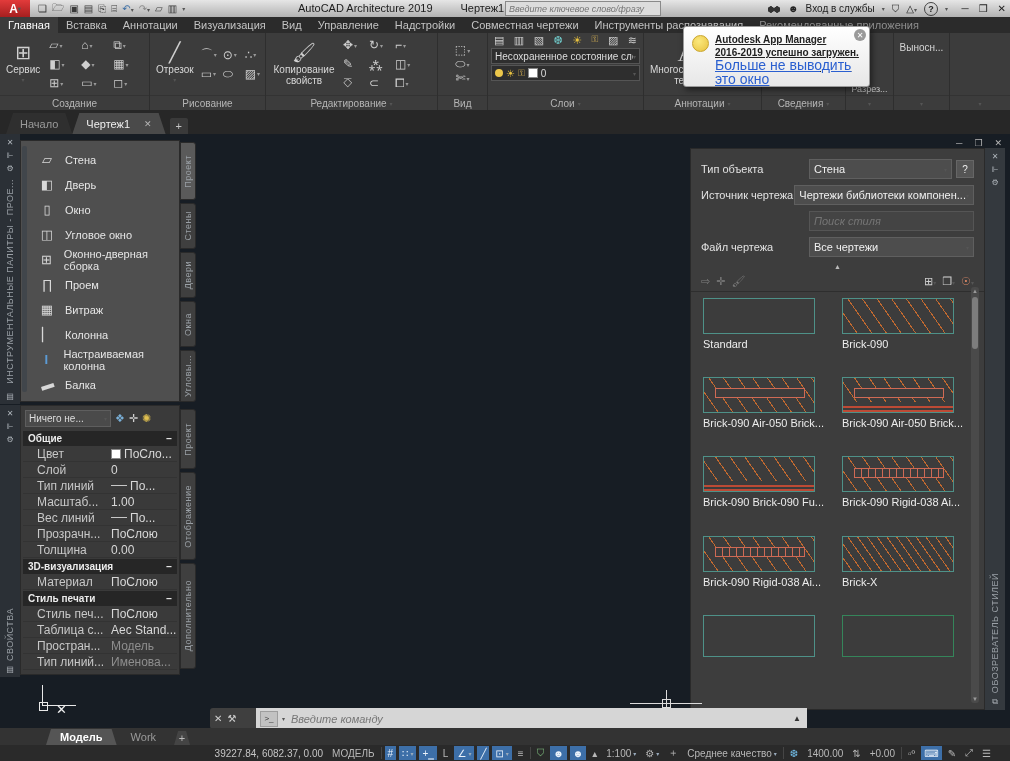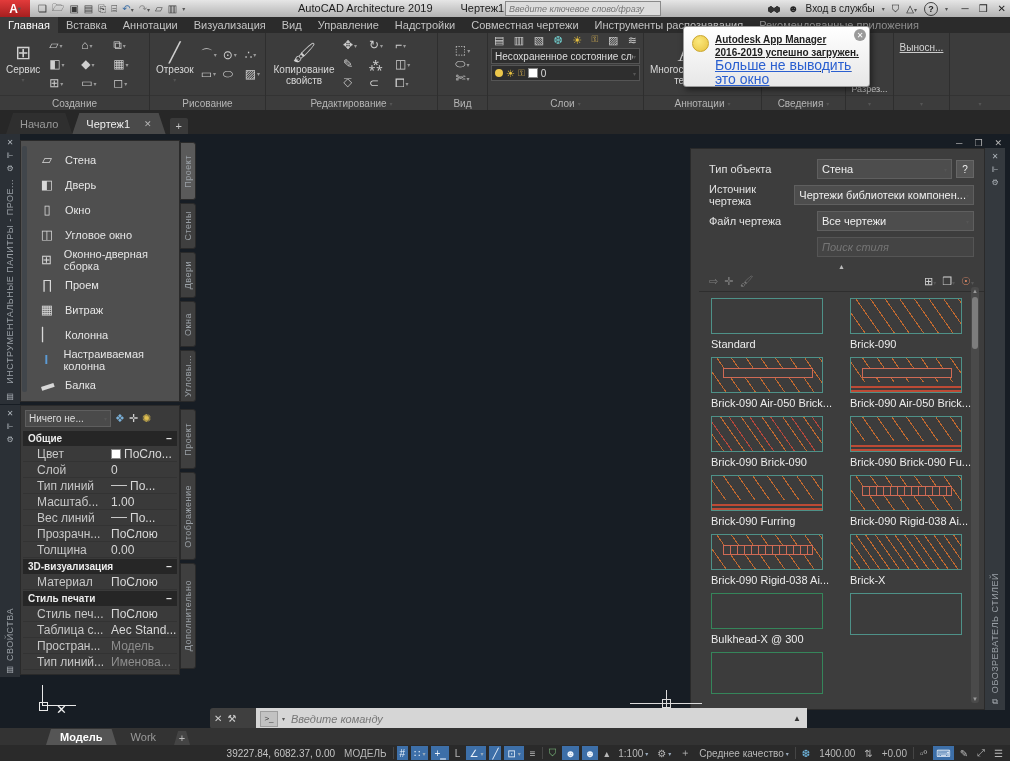--- a/index.html
+++ b/index.html
@@ -98,21 +98,21 @@
   .selic{font-size:11px;color:#cfcfcf;}
   .psec{background:#262626;color:#ececec;font-weight:bold;font-size:10px;height:15px;
     display:flex;align-items:center;justify-content:space-between;padding:0 5px;margin-top:1px;}
   .prow{display:flex;height:15px;align-items:center;font-size:12px;border-bottom:1px solid #333;}
   .prow .k{width:74px;padding-left:14px;color:#c8c8c8;overflow:hidden;white-space:nowrap;}
   .prow .v{flex:1;color:#d8d8d8;display:flex;align-items:center;gap:3px;overflow:hidden;white-space:nowrap;}
   .prow .v.muted{color:#8e8e8e;}
   .dash{display:inline-block;width:16px;border-top:1px solid #c8c8c8;}
   
   .sbrowser{position:absolute;left:690px;top:14px;width:295px;height:562px;background:#3d3d3d;
-    border:1px solid #2a2a2a;box-sizing:border-box;padding:10px 10px 0 18px;}
+    border:1px solid #2a2a2a;box-sizing:border-box;padding:10px 10px 0 10px;}
   .sb-row{display:flex;align-items:center;height:20px;margin-bottom:6px;}
   .sb-row .lbl{width:108px;font-size:11px;color:#e2e2e2;}
   .sb-dd{flex:1;height:18px;background:#4d4d4d;border:1px solid #5f5f5f;color:#f0f0f0;
     font-size:11px;display:flex;align-items:center;justify-content:space-between;padding:0 4px;}
   .sb-help{width:16px;height:16px;background:#555;color:#eee;font-size:10px;margin-left:4px;
     display:flex;align-items:center;justify-content:center;border:1px solid #666;}
   .sb-search{flex:1;height:18px;background:#444;border:1px solid #555;color:#9a9a9a;
     font-style:italic;font-size:11px;padding:0 4px;font-family:"Liberation Sans",sans-serif;}
   .collapse{height:8px;text-align:center;color:#bbb;font-size:7px;}
   .sb-toolbar{height:20px;display:flex;align-items:center;border-bottom:1px solid #2e2e2e;
@@ -158,21 +158,21 @@
   .layoutbar{position:absolute;left:0;top:728px;width:1010px;height:17px;background:#333;
     display:flex;align-items:flex-end;padding-left:46px;box-sizing:border-box;z-index:12;}
   .ltab{height:16px;padding:0 14px;display:flex;align-items:center;font-size:11px;
     clip-path:polygon(5px 0,calc(100% - 5px) 0,100% 100%,0 100%);}
   .ltab.active{background:#555;color:#fff;font-weight:bold;}
   .ltab.idle{color:#9a9a9a;margin-top:24px;}
   .lplus{width:16px;height:14px;background:#444;color:#bbb;display:flex;align-items:center;
     justify-content:center;margin-left:4px;clip-path:polygon(4px 0,calc(100% - 4px) 0,100% 100%,0 100%);}
   
   .statusbar{position:absolute;left:0;top:745px;width:1010px;height:16px;background:#2a2a2a;
-    display:flex;align-items:center;justify-content:flex-end;gap:3px;padding-right:4px;
+    display:flex;align-items:center;justify-content:flex-end;gap:3px;padding-right:16px;
     box-sizing:border-box;font-size:10px;color:#b8b8b8;z-index:12;}
   .sb-it{height:14px;display:flex;align-items:center;gap:2px;padding:0 3px;}
   .sb-it.on{background:#3d6fa8;color:#eaf2fb;}
   .sb-it .dd{color:#9ab;}
   .sb-sep{width:1px;height:12px;background:#454545;}
   .coords{color:#c5c5c5;}
 </style>
 </head>
 <body>
 
@@ -375,21 +375,21 @@
     <div class="rpanel" style="width:48px;">
       <div class="pcontent" style="flex-direction:column;justify-content:flex-end;">
         <span style="font-size:9px;color:#c5c5c5;">Разрез...</span>
       </div>
       <div class="plabel">
           <span class="dd">▾</span>
         </div>
     </div>
 
     <div class="rpanel" style="width:56px;">
-      <div class="pcontent" style="flex-direction:column;justify-content:flex-start;text-decoration:underline;">
+      <div class="pcontent" style="flex-direction:column;justify-content:flex-start;">
         <span style="font-size:10px;color:#d5d5d5;margin-top:8px;">Выносн...</span>
       </div>
       <div class="plabel">
           <span class="dd">▾</span>
         </div>
     </div>
     <div class="rpanel" style="flex:1;border-right:none;">
       <div class="pcontent"></div>
       <div class="plabel">
           <span class="dd">▾</span>
@@ -607,29 +607,29 @@
           <div class="sb-help">?</div>
         </div>
         <div class="sb-row">
           <span class="lbl">Источник чертежа</span>
           <div class="sb-dd">
               <span style="overflow:hidden;white-space:nowrap;">Чертежи библиотеки компонен...</span>
               <span class="dd">▾</span>
             </div>
         </div>
         <div class="sb-row">
+          <span class="lbl"></span>
+          <input class="sb-search" placeholder="Поиск стиля" style="">
+        </div>
+        <div class="sb-row">
           <span class="lbl">Файл чертежа</span>
           <div class="sb-dd">
               <span>Все чертежи</span>
               <span class="dd">▾</span>
             </div>
-        </div>
-        <div class="sb-row">
-          <span class="lbl"></span>
-          <input class="sb-search" placeholder="Поиск стиля" style="">
         </div>
         <div class="collapse">▲</div>
         <div class="sb-toolbar">
           <span class="l">⇨</span>
           <span class="l">✛</span>
           <span class="l">🖌</span>
           <span class="r">
             <span>⊞<span class="dd">▾</span></span>
             <span>❒<span class="dd">▾</span></span>
             <span style="color:#d86;">☉<span class="dd">▾</span></span>
@@ -650,50 +650,38 @@
               </div>
               <div class="cap">Brick-090 Air-050 Brick...</div>
             </div>
           <div class="cell">
               <div class="thumb p-fur">
                 <i class="slot"></i>
               </div>
               <div class="cap">Brick-090 Air-050 Brick...</div>
             </div>
           <div class="cell">
-              <div class="thumb p-mix"></div>
-              <div class="cap">Brick-090 Brick-090</div>
-            </div>
-          <div class="cell">
               <div class="thumb p-fur"></div>
               <div class="cap">Brick-090 Brick-090 Fu...</div>
-            </div>
-          <div class="cell">
-              <div class="thumb p-fur"></div>
-              <div class="cap">Brick-090 Furring</div>
             </div>
           <div class="cell">
               <div class="thumb p-diag">
                 <i class="slot comb"></i>
               </div>
               <div class="cap">Brick-090 Rigid-038 Ai...</div>
             </div>
           <div class="cell">
               <div class="thumb p-diag">
                 <i class="slot comb"></i>
               </div>
               <div class="cap">Brick-090 Rigid-038 Ai...</div>
             </div>
           <div class="cell">
               <div class="thumb p-dense"></div>
               <div class="cap">Brick-X</div>
-            </div>
-          <div class="cell">
-              <div class="thumb p-green"></div>
-              <div class="cap">Bulkhead-X @ 300</div>
             </div>
           <div class="cell">
               <div class="thumb" style="height:42px;"></div>
             </div>
           <div class="cell">
               <div class="thumb p-green" style="height:42px;"></div>
             </div>
 
         </div>
         <div class="vsb">

